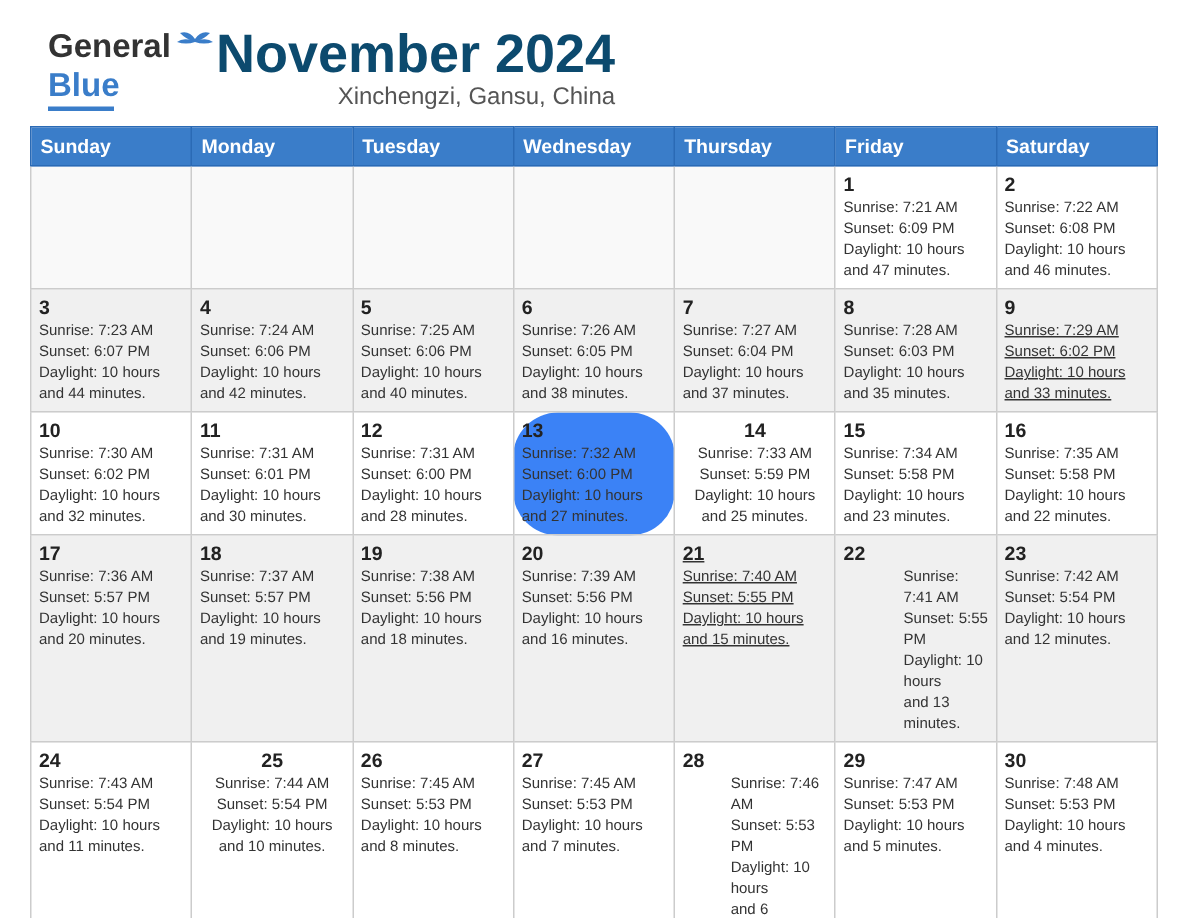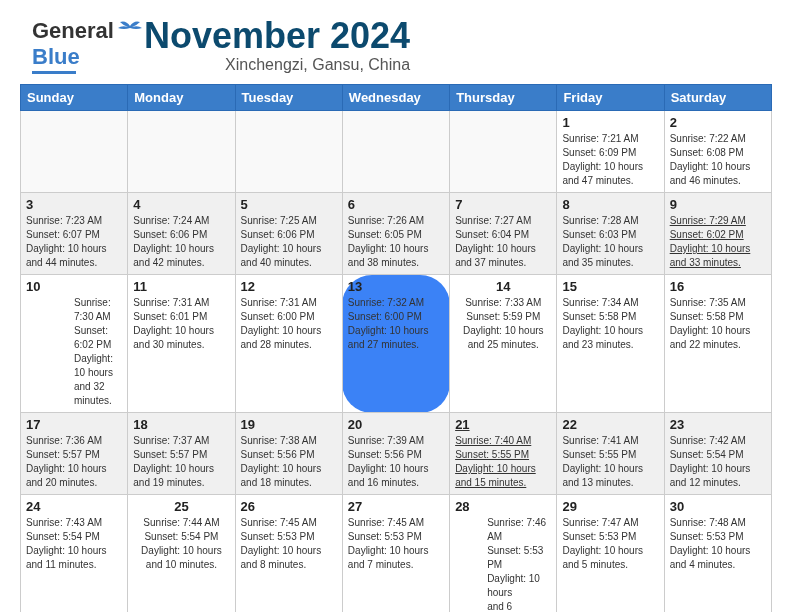--- a/index.html
+++ b/index.html
@@ -199,21 +199,21 @@
             <div class="day-num">9</div>
             <div class="day-info" style="white-space: pre-line; text-decoration: underline;">Sunrise: 7:29 AM
 Sunset: 6:02 PM
 Daylight: 10 hours
 and 33 minutes.</div>
           </td>
         </tr>
         <tr>
           <td style="background: rgb(255, 255, 255);">
             <div class="day-num">10</div>
-            <div class="day-info" style="white-space: pre-line; margin-left: 48px;">Sunrise: 7:30 AM
+            <div class="day-info" style="white-space: pre-line;">Sunrise: 7:30 AM
 Sunset: 6:02 PM
 Daylight: 10 hours
 and 32 minutes.</div>
           </td>
           <td style="background: rgb(255, 255, 255);">
             <div class="day-num">11</div>
             <div class="day-info" style="white-space: pre-line;">Sunrise: 7:31 AM
 Sunset: 6:01 PM
 Daylight: 10 hours
 and 30 minutes.</div>
@@ -285,21 +285,21 @@
           </td>
           <td style="background: rgb(240, 240, 240); text-decoration: underline;">
             <div class="day-num">21</div>
             <div class="day-info" style="white-space: pre-line;">Sunrise: 7:40 AM
 Sunset: 5:55 PM
 Daylight: 10 hours
 and 15 minutes.</div>
           </td>
           <td style="background: rgb(240, 240, 240);">
             <div class="day-num">22</div>
-            <div class="day-info" style="white-space: pre-line;">Sunrise: 7:41 AM
+            <div class="day-info" style="white-space: pre-line; margin-left: 40px;">Sunrise: 7:41 AM
 Sunset: 5:55 PM
 Daylight: 10 hours
 and 13 minutes.</div>
           </td>
           <td style="background: rgb(240, 240, 240);">
             <div class="day-num">23</div>
             <div class="day-info" style="white-space: pre-line;">Sunrise: 7:42 AM
 Sunset: 5:54 PM
 Daylight: 10 hours
 and 12 minutes.</div>

